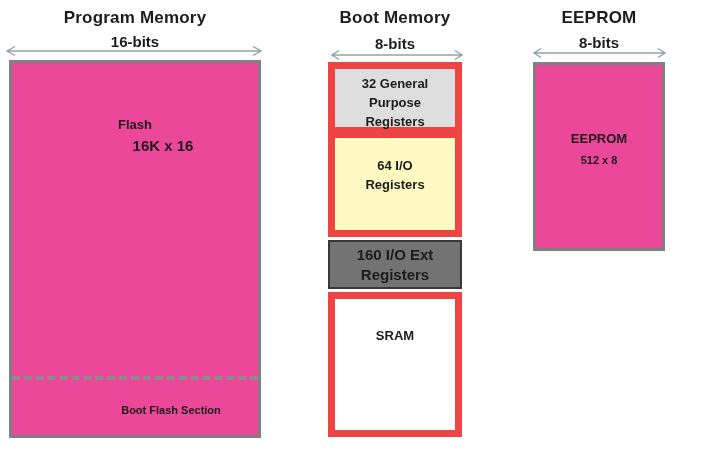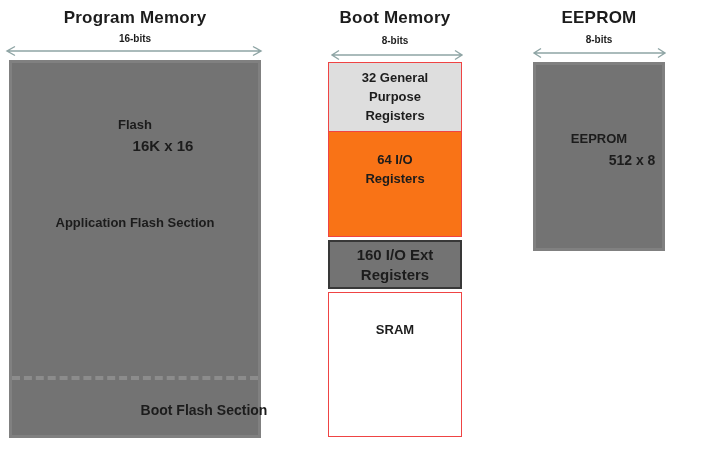--- a/index.html
+++ b/index.html
@@ -20,55 +20,55 @@
   .col-title {
     position: absolute;
     font-weight: bold;
     font-size: 17px;
     text-align: center;
     letter-spacing: 0.2px;
   }
   .bits-label {
     position: absolute;
     font-weight: bold;
-    font-size: 10px;
+    font-size: 15px;
     text-align: center;
   }
   .arrow-svg {
     position: absolute;
     display: block;
   }
   .memory-box {
     position: absolute;
-    background: #737373;
+    background: #ec4899;
     border: 3px solid #808080;
     box-sizing: border-box;
   }
   .seg {
     position: absolute;
     box-sizing: border-box;
-    border: 1px solid #ef4444;
+    border: 7px solid #ef4444;
   }
   .seg-light { background: #dedede; }
-  .seg-medium { background: #f97316; padding-left: 8px; }
+  .seg-medium { background: #fef9c3; padding-left: 8px; }
   .seg-white { background: #ffffff; }
   .seg-ext {
     border: 2px solid #383838;
     background: #737373;
   }
   .box-text {
     position: absolute;
     left: 0;
     width: 100%;
     text-align: center;
     font-weight: bold;
     white-space: pre-line;
   }
   .t13 { font-size: 13px; line-height: 19px; }
-  .t14 { font-size: 14px; line-height: 19px; padding-left: 33px; }
+  .t14 { font-size: 11px; line-height: 19px; }
   .t15 { font-size: 15px; line-height: 20px; }
   .dashed-divider {
     position: absolute;
     left: 0;
     width: 100%;
     border-top: 4px dashed #8c8c8c;
   }
 </style>
 </head>
 <body>
@@ -79,21 +79,20 @@
 
   <div class="bits-label" style="left:9px; top:33px; width:252px;">16-bits</div>
 
   <svg class="arrow-svg" style="left:5px; top:45px;" width="258" height="12" viewBox="0 0 258 12">
     <path d="M10,1.5 L2,6 L10,10.5 M2,6 L256,6 M248,1.5 L256,6 L248,10.5" stroke="#8fa5a5" stroke-width="1.4" fill="none"></path>
   </svg>
 
   <div class="memory-box" style="left:9px; top:60px; width:252px; height:378px;">
     <div class="box-text t13" style="top:52px;">Flash</div>
     <div class="box-text t15" style="top:73px;margin-left:28px;">16K x 16</div>
-    <div class="box-text t13" style="top:150px;">Application Flash Section</div>
     <div class="dashed-divider" style="top:313px;"></div>
     <div class="box-text t14" style="top:338px;margin-left:36px;">Boot Flash Section</div>
   </div>
 
   <div class="col-title" style="left:328px; top:8px; width:134px;">Boot Memory</div>
 
   <div class="bits-label" style="left:328px; top:35px; width:134px;">8-bits</div>
 
   <svg class="arrow-svg" style="left:330px; top:49px;" width="134" height="12" viewBox="0 0 134 12">
     <path d="M9,1.5 L2,6 L9,10.5 M2,6 L132,6 M125,1.5 L132,6 L125,10.5" stroke="#8fa5a5" stroke-width="1.4" fill="none"></path>

